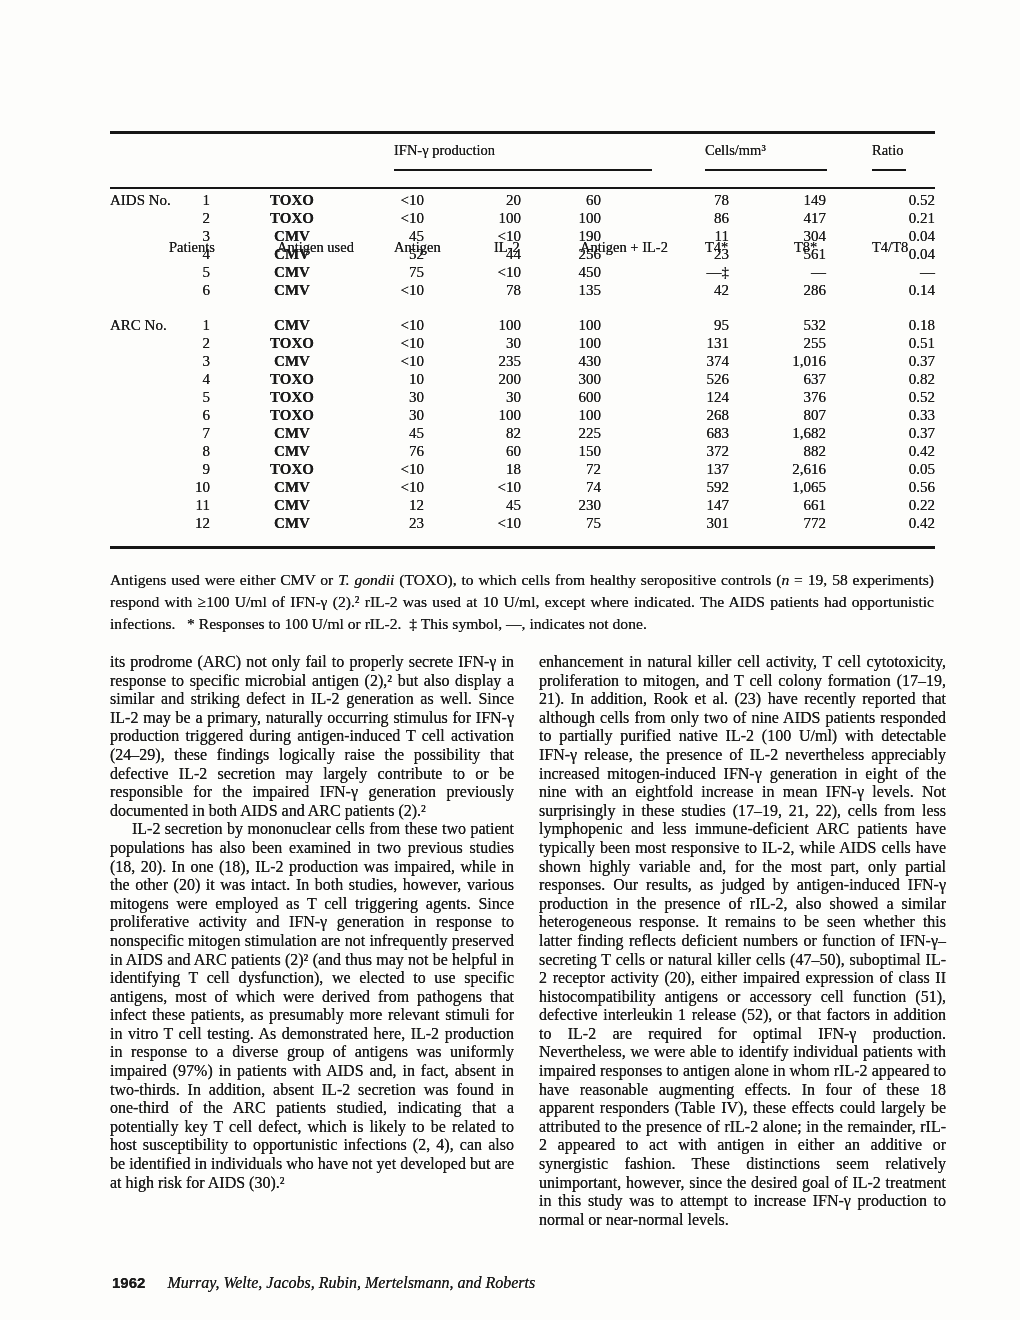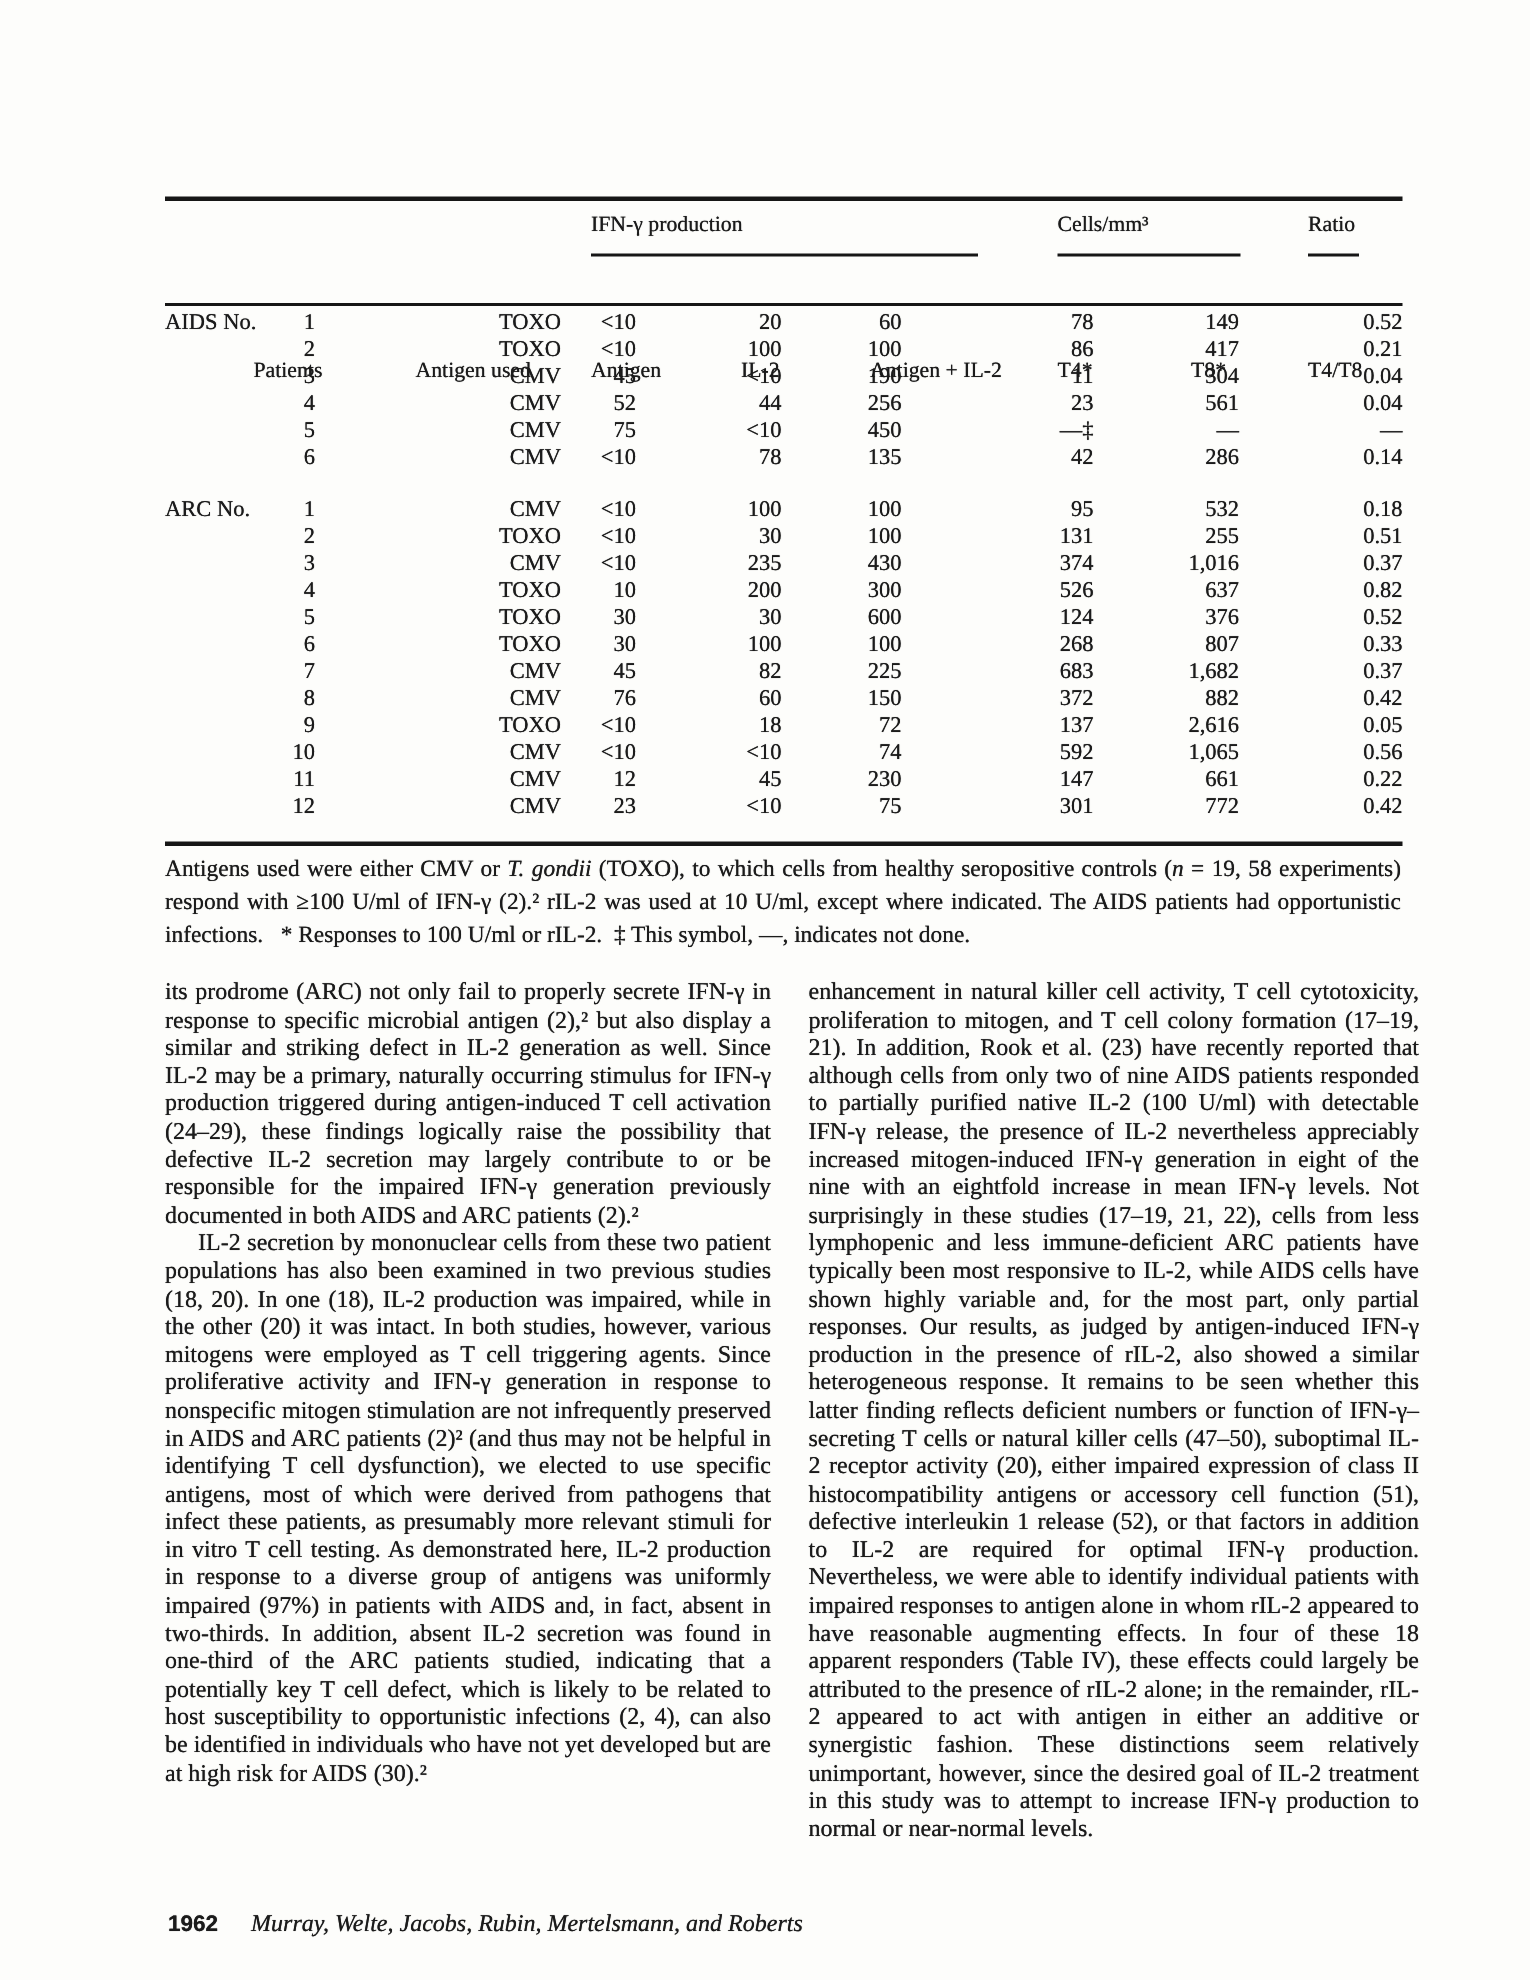--- a/index.html
+++ b/index.html
@@ -12,21 +12,21 @@
   
   .tbl-title{
     position:absolute; left:110px; top:103px; width:830px;
     font-style:italic; font-size:15.5px; white-space:nowrap;
   }
   .tbl-wrap{ position:absolute; left:110px; top:131px; width:825px; }
   .rule{ background:#161616; }
   .rule-top{ height:3px; }
   .rule-mid{ height:2px; }
   .rule-bottom{ height:3px; margin-top:14px; }
-  .tbl-head{ position:relative; height:68px; font-size:14.5px; }
+  .tbl-head{ position:relative; height:53px; font-size:14.5px; }
   .tbl-head span{ position:absolute; white-space:nowrap; }
   .gh-ifn{ left:284px; top:8px; }
   .gh-cells{ left:595px; top:8px; }
   .gh-ratio{ left:762px; top:8px; }
   .hr-sub{ position:absolute; top:35px; height:2px; background:#161616; }
   .hr-ifn{ left:284px; width:258px; }
   .hr-cells{ left:595px; width:122px; }
   .hr-ratio{ left:762px; width:34px; }
   .ch{ top:57px;margin-top:48px; }
   .ch-patients{ left:59px; }
@@ -37,21 +37,21 @@
   .ch-t4{ left:595px; }
   .ch-t8{ left:684px; }
   .ch-ratio{ left:762px; }
   table.data{ border-collapse:collapse; table-layout:fixed; width:825px; margin-top:2px; }
   table.data td{
     font-size:15px; line-height:18px; height:18px; padding:0;
     white-space:nowrap; overflow:visible;
   }
   td.c-group{ text-align:left; padding-left:26px; }
   td.c-num{ text-align:right; }
-  td.c-ag{ text-align:right; padding-left:64px; }
+  td.c-ag{ text-align:center; padding-left:64px;font-weight:bold; }
   td.c-n{ text-align:right; }
   td.c-ratio{ text-align:right; padding-right:27px; }
   tr.gstart td{ padding-top:17px; }
   
   .footnote{
     position:absolute; left:110px; top:569px; width:824px;
     font-size:15.6px; line-height:22px; text-align:justify;
   }
   .footnote .i{ font-style:italic; }
   

